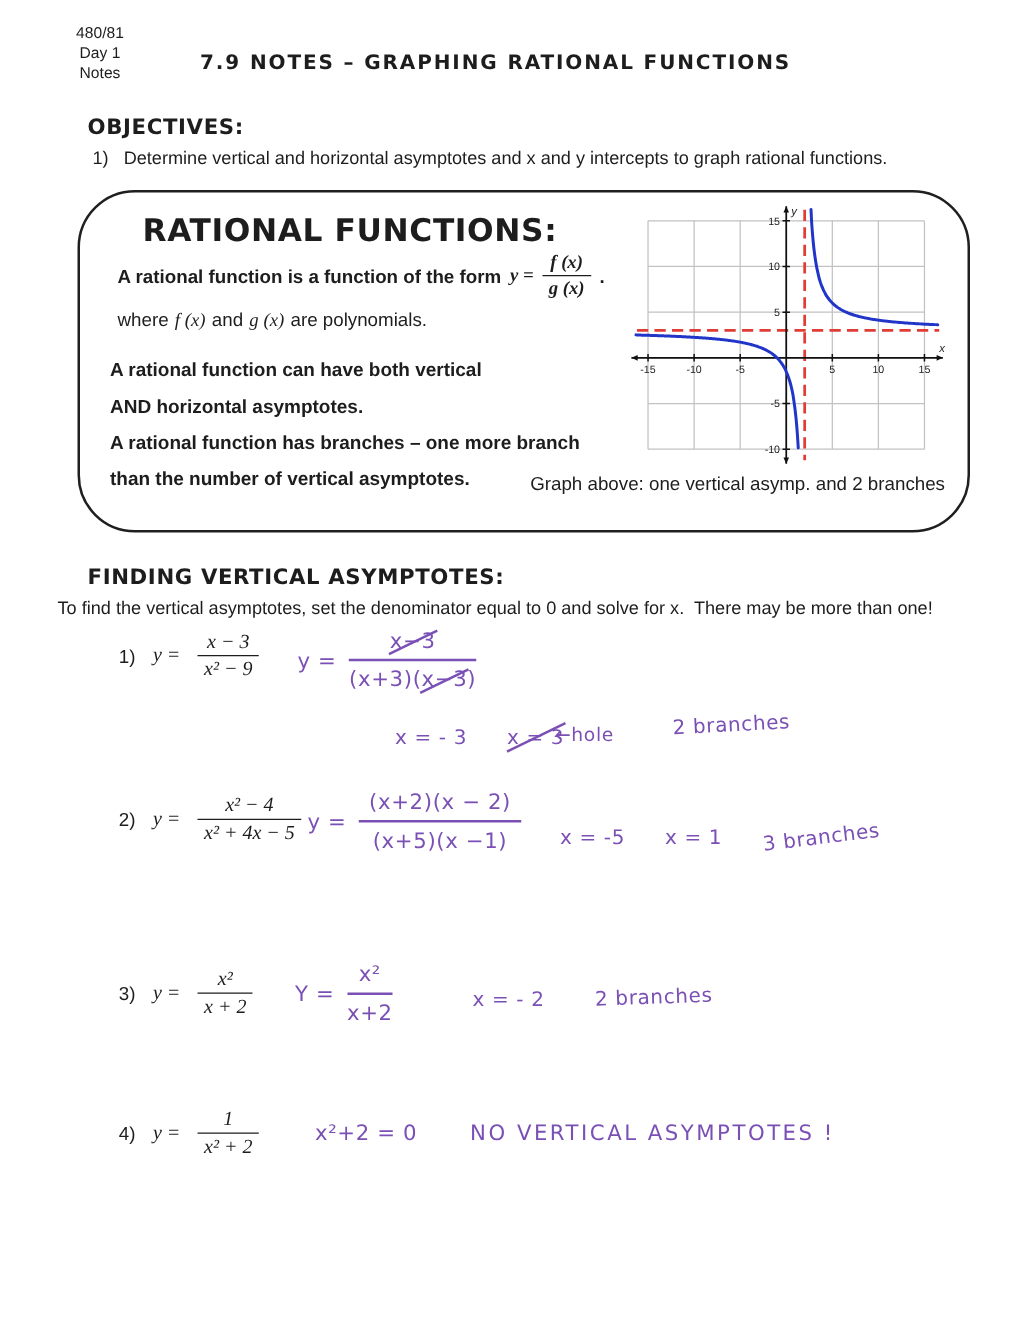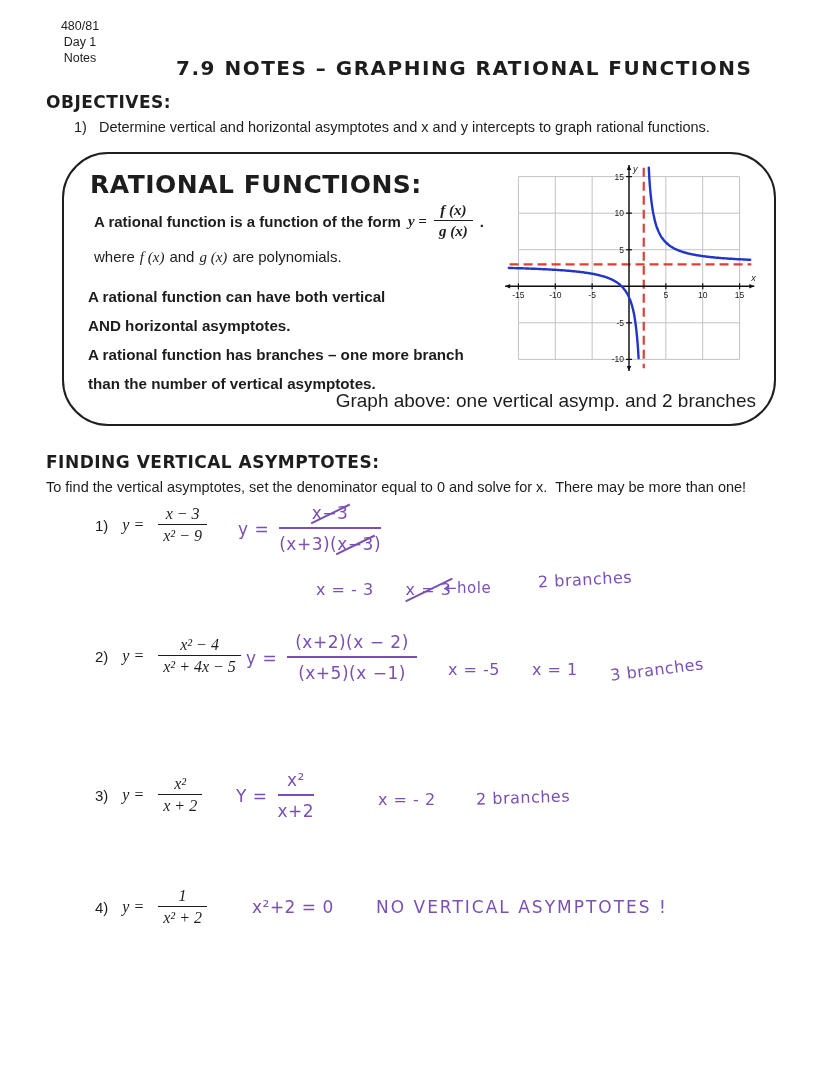--- a/index.html
+++ b/index.html
@@ -1,36 +1,36 @@
 <!DOCTYPE html>
 <html><head>
 <meta charset="utf-8">
 <style>
   html,body{margin:0;padding:0;background:#e8e8e8;}
   .page{position:relative;width:828px;height:1071px;background:#ffffff;margin:0 auto;
         font-family:"Liberation Sans", sans-serif;color:#1d1d1d;overflow:hidden;}
   .page > div, .page > h1, .page > section{position:absolute;}
 
-  .marker{font-family:"DejaVu Sans", sans-serif;font-weight:bold;}
+  .marker{font-family:"DejaVu Sans", sans-serif;font-weight:bold;margin-left:24px;}
 
   #corner{left:48px;top:18px;font-size:12.5px;text-align:center;width:64px;line-height:16px;}
-  #title{left:160px;top:40px;font-size:20px;letter-spacing:1.5px;margin:16px;text-align:right;}
+  #title{left:160px;top:40px;font-size:16px;letter-spacing:1.5px;margin:0;text-align:right;}
 
   #obj-h{left:46px;top:92px;font-size:17px;letter-spacing:0.5px;}
   #obj-line{left:74px;top:119px;font-size:14.5px;display:flex;gap:12px;width:730px;}
 
   
   #box{left:62px;top:152px;width:710px;height:270px;border:2.5px solid #1f1f1f;border-radius:46px;}
   #box > div{position:absolute;}
   #box-h{left:26px;top:16px;font-size:25px;letter-spacing:0.5px;}
   #form-line{left:30px;top:48px;font-size:15px;display:flex;align-items:center;gap:7px;font-weight:bold;}
   #where-line{left:30px;top:94px;font-size:15px;display:flex;align-items:baseline;gap:5px;}
   #bold-lines{left:24px;top:128px;font-size:15.2px;font-weight:bold;line-height:29px;}
   #graph-wrap{left:436px;top:8px;width:258px;height:212px;}
-  #caption{right:18px;bottom:12px;font-size:19px;}
+  #caption{right:18px;bottom:28px;font-size:15px;}
 
   .pmath{font-family:"Liberation Serif", serif;font-style:italic;}
   .pfrac{display:inline-block;text-align:center;vertical-align:middle;}
   .pfrac .num{display:block;padding:0 5px 1px;}
   .pfrac .den{display:block;border-top:1.4px solid #1d1d1d;padding:2px 5px 0;}
 
   #find-h{left:46px;top:452px;font-size:17px;letter-spacing:0.5px;}
   #find-text{left:46px;top:479px;font-size:14.5px;width:740px;white-space:pre-wrap;}
 
   .prob{display:flex;align-items:center;gap:14px;font-size:15px;}

